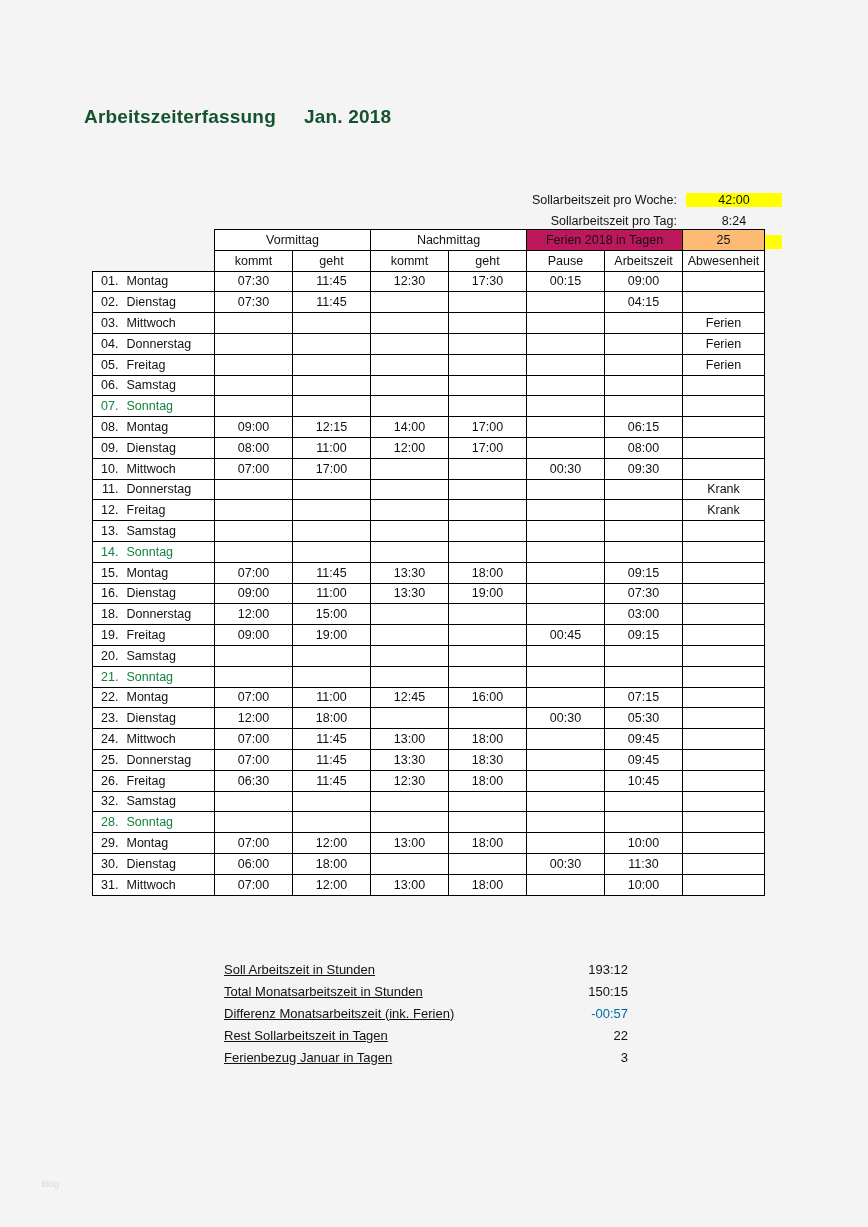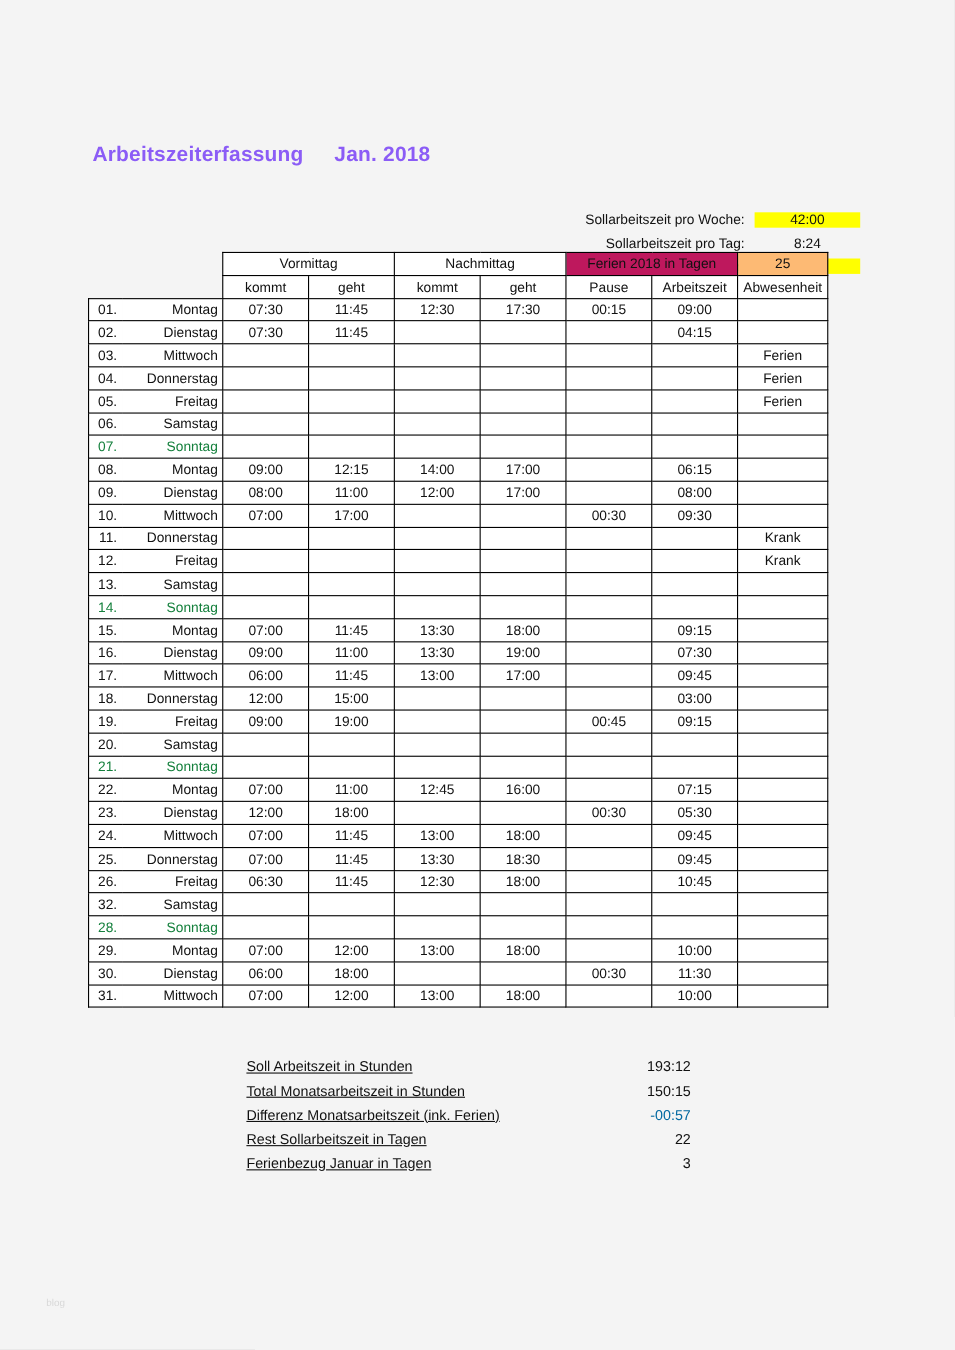--- a/index.html
+++ b/index.html
@@ -23,23 +23,22 @@
     width: 868px;
     height: 1227px;
     background: #f4f4f4;
   }
   .title {
     position: absolute;
     left: 84px;
     top: 106px;
     font-size: 19px;
     font-weight: bold;
-    color: #8b5cf6;
+    color: #14532d;
     letter-spacing: 0.2px;
-    margin-top: 24px;
   }
   .title .month {
     margin-left: 28px;
   }
 
   
   .topinfo {
     position: absolute;
     right: 86px;
     top: 150px;
@@ -65,36 +64,36 @@
     font-size: 12.5px;
     color: #111;
   }
   .topinfo-value.hl {
     background: #ffff00;
   }
 
   
   table.tt {
     position: absolute;
-    left: 80px;
+    left: 92px;
     top: 229px;
     border-collapse: collapse;
     font-size: 12.5px;
     color: #111;
   }
   table.tt td, table.tt th {
     border: 1px solid #000;
     height: 20.8px;
     padding: 0 4px;
     font-weight: normal;
     background: #fff;
     box-sizing: border-box;
   }
   .c-num { width: 30px; text-align: right; padding-right: 3px; border-right: none !important; }
-  .c-day { width: 92px; text-align: right; border-left: none !important; padding-left: 4px;}
+  .c-day { width: 92px; text-align: left; border-left: none !important; padding-left: 4px;}
   .c-t   { width: 78px; text-align: center; }
   .c-pause { width: 78px; text-align: center; }
   .c-arb { width: 78px; text-align: center; }
   .c-abw { width: 82px; text-align: center; }
 
   thead .grp {
     text-align: center;
     background: #dce6f2;
     height: 21px;
   }
@@ -355,31 +354,20 @@
             <td class="c-day">Dienstag</td>
             <td class="c-t">09:00</td>
             <td class="c-t">11:00</td>
             <td class="c-t">13:30</td>
             <td class="c-t">19:00</td>
             <td class="c-pause"></td>
             <td class="c-arb">07:30</td>
             <td class="c-abw"></td>
           </tr>
           <tr>
-            <td class="c-num">17.</td>
-            <td class="c-day">Mittwoch</td>
-            <td class="c-t">06:00</td>
-            <td class="c-t">11:45</td>
-            <td class="c-t">13:00</td>
-            <td class="c-t">17:00</td>
-            <td class="c-pause"></td>
-            <td class="c-arb">09:45</td>
-            <td class="c-abw"></td>
-          </tr>
-          <tr>
             <td class="c-num">18.</td>
             <td class="c-day">Donnerstag</td>
             <td class="c-t">12:00</td>
             <td class="c-t">15:00</td>
             <td class="c-t"></td>
             <td class="c-t"></td>
             <td class="c-pause"></td>
             <td class="c-arb">03:00</td>
             <td class="c-abw"></td>
           </tr>

